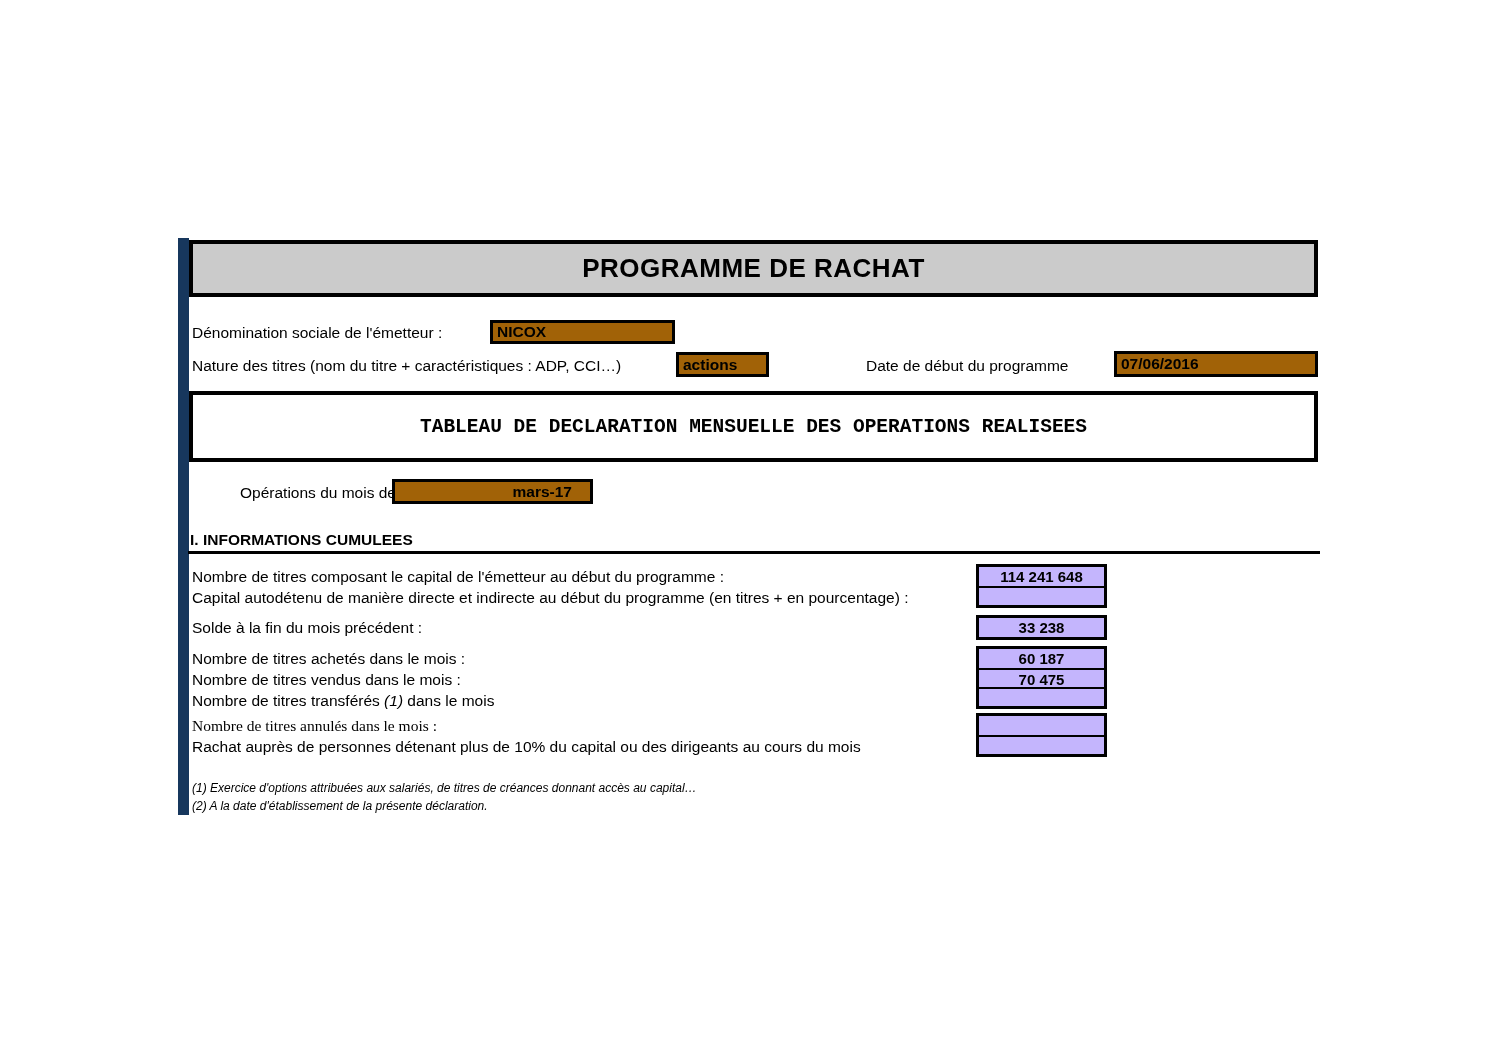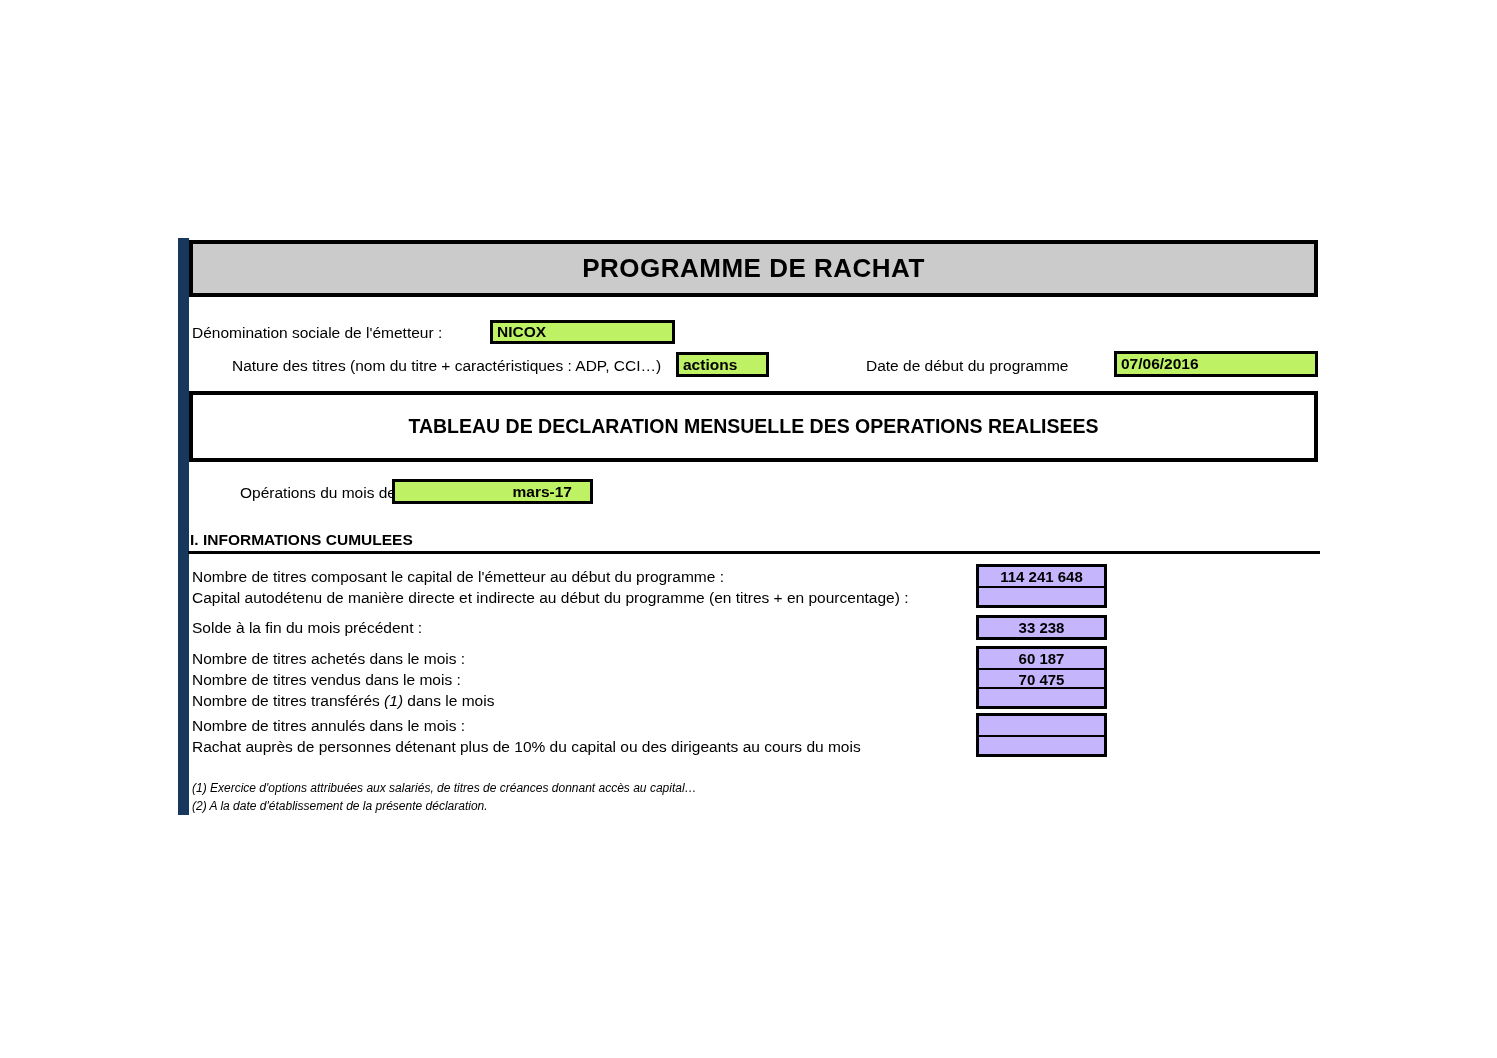--- a/index.html
+++ b/index.html
@@ -32,36 +32,37 @@
 
   .lbl {
     position: absolute; left: 192px;
     font-size: 15.5px; line-height: 19px;
     white-space: nowrap;
   }
   .lbl i { font-style: italic; }
 
   .field {
     position: absolute;
-    background: #bef264;
+    background: #a16207;
     border: 3px solid #000;
     font-weight: bold; font-size: 15.5px;
     display: flex; align-items: center;
     overflow: hidden; white-space: nowrap;
   }
   .field.left  { justify-content: flex-start; padding-left: 4px; }
   .field.right { justify-content: flex-end;  padding-right: 18px; }
 
   
   .decl-box {
     left: 189px; top: 391px; width: 1129px; height: 71px;
     background: #fff;
     border: 4px solid #000;
     display: flex; flex-direction: column; align-items: center; justify-content: center;
     gap: 5px;
+    font-family: Liberation Mono, monospace;
   }
   .decl-box div { font-weight: bold; font-size: 19.5px; white-space: nowrap; }
 
   .section-heading {
     position: absolute; left: 190px; top: 531px;
     font-weight: bold; font-size: 15.5px; white-space: nowrap;
   }
   .section-rule {
     position: absolute; left: 188px; top: 551px; width: 1132px; height: 3px;
     background: #000;
@@ -91,42 +92,42 @@
 
 <div class="abs accent-bar"></div>
 
 <div class="abs title-banner">
   <span>PROGRAMME DE RACHAT</span>
 </div>
 
 <div class="lbl" style="top:323px;">Dénomination sociale de l'émetteur :</div>
 <div class="field left" style="left:490px; top:320px; width:185px; height:24px;">NICOX</div>
 
-<div class="lbl" style="top:356px;margin-left:40px;">Nature des titres (nom du titre + caractéristiques : ADP, CCI…)</div>
+<div class="lbl" style="top:356px;">Nature des titres (nom du titre + caractéristiques : ADP, CCI…)</div>
 <div class="field left" style="left:676px; top:352px; width:93px; height:25px;">actions</div>
 <div class="lbl" style="left:866px; top:356px;">Date de début du programme</div>
 <div class="field left" style="left:1114px; top:351px; width:204px; height:26px;">07/06/2016</div>
 
 <div class="abs decl-box">
   <div>TABLEAU DE DECLARATION MENSUELLE DES OPERATIONS REALISEES</div>
 </div>
 
 <div class="lbl" style="top:483px;margin-left:48px;">Opérations du mois de :</div>
 <div class="field right" style="left:392px; top:479px; width:201px; height:25px;">mars-17</div>
 
 <div class="section-heading">I. INFORMATIONS CUMULEES</div>
 <div class="section-rule"></div>
 
 <div class="lbl" style="top:567px;">Nombre de titres composant le capital de l'émetteur au début du programme :</div>
 <div class="lbl" style="top:588px;">Capital autodétenu de manière directe et indirecte au début du programme (en titres + en pourcentage) :</div>
 <div class="lbl" style="top:618px;">Solde à la fin du mois précédent :</div>
 <div class="lbl" style="top:649px;">Nombre de titres achetés dans le mois :</div>
 <div class="lbl" style="top:670px;">Nombre de titres vendus dans le mois :</div>
 <div class="lbl" style="top:691px;"><span>Nombre de titres transférés </span><i>(1)</i><span> dans le mois</span></div>
-<div class="lbl" style="top:716px;">Nombre de titres annulés dans le mois :</div>
+<div class="lbl" style="top:716px;font-family:Liberation Serif, serif;">Nombre de titres annulés dans le mois :</div>
 <div class="lbl" style="top:737px;">Rachat auprès de personnes détenant plus de 10% du capital ou des dirigeants au cours du mois</div>
 
 <div class="vgroup" style="top:564px;">
   <div class="vcell">114 241 648</div>
   <div class="vcell"></div>
 </div>
 
 <div class="vgroup" style="top:615px;">
   <div class="vcell">33 238</div>
 </div>

